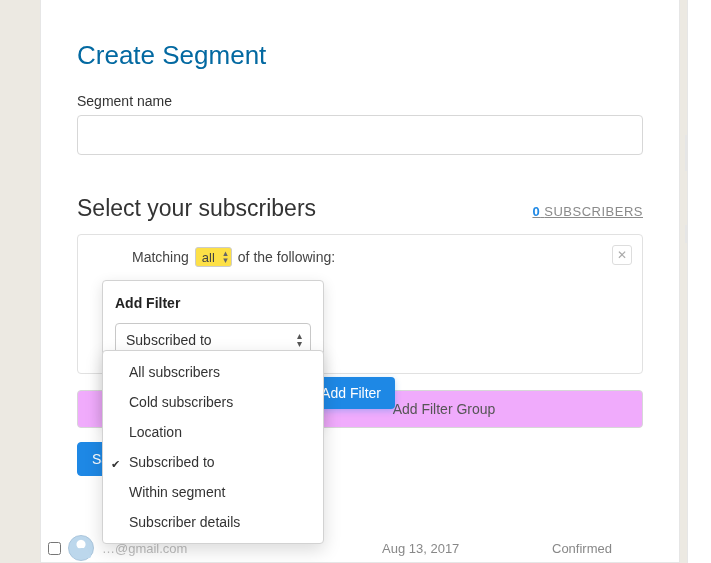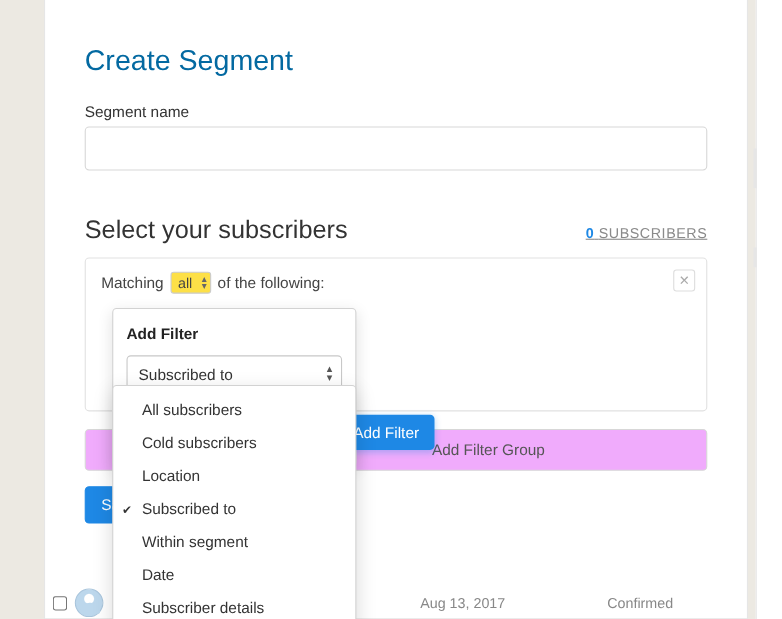--- a/index.html
+++ b/index.html
@@ -74,20 +74,21 @@
     position: relative;
     margin-bottom: 16px;
     min-height: 140px;
   }
   .matching-row {
     font-size: 14px;
     color: #444;
     display: flex;
     align-items: center;
     gap: 6px;
+    margin-left: 40px;
   }
   .mini-select {
     display: inline-flex;
     align-items: center;
     border: 1px solid #ccc;
     border-radius: 3px;
     padding: 1px 16px 1px 6px;
     font-size: 13px;
     position: relative;
     background: #fde047;
@@ -302,21 +303,20 @@
     <span>Add Filter</span>
   </div>
 </div>
 
 <div class="dropdown" id="dropdown-list">
     <div class="opt"><span>All subscribers</span></div>
     <div class="opt"><span>Cold subscribers</span></div>
     <div class="opt"><span>Location</span></div>
     <div class="opt"><span class="check">✔</span><span>Subscribed to</span></div>
     <div class="opt"><span>Within segment</span></div>
-    <div class="opt"><span>Date</span></div>
     <div class="opt"><span>Subscriber details</span></div>
   </div>
 
 <div class="under-row">
   <span class="chk">
       <input type="checkbox" style="">
     </span>
   <span class="avatar"></span>
   <span class="email">…@gmail.com</span>
   <span class="date">Aug 13, 2017</span>

